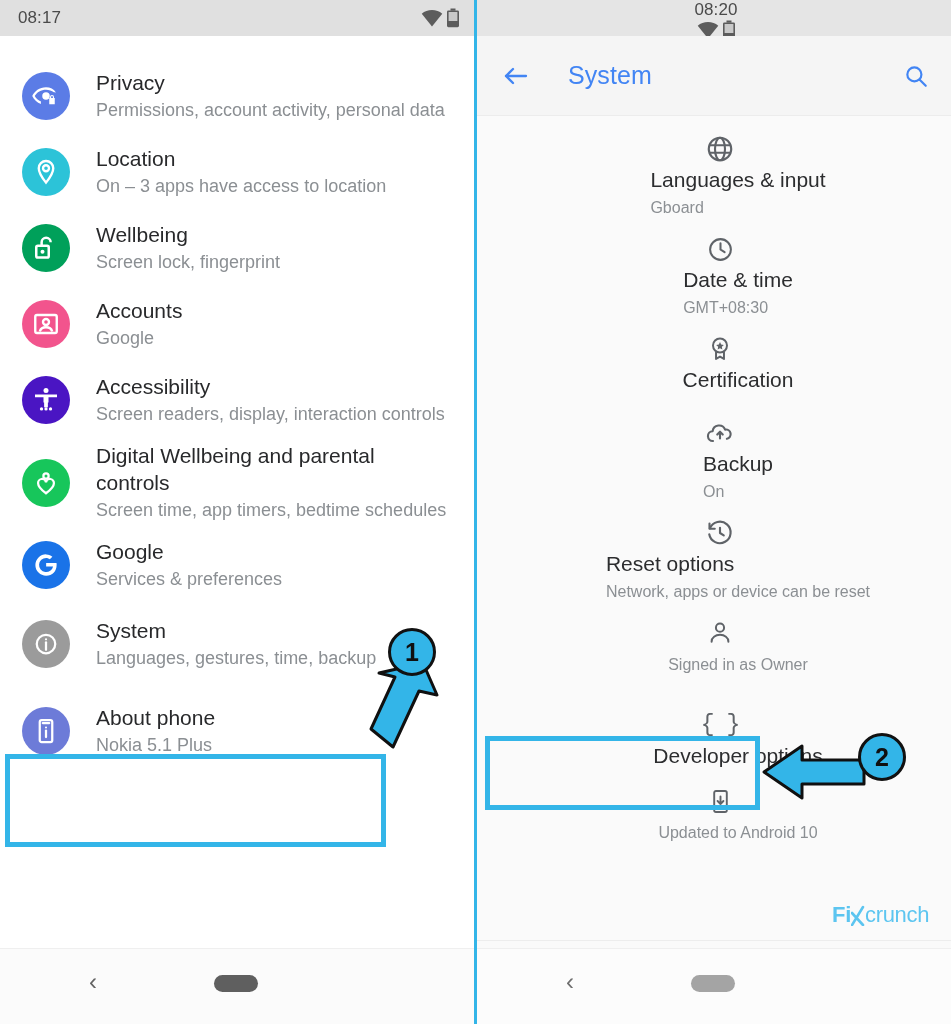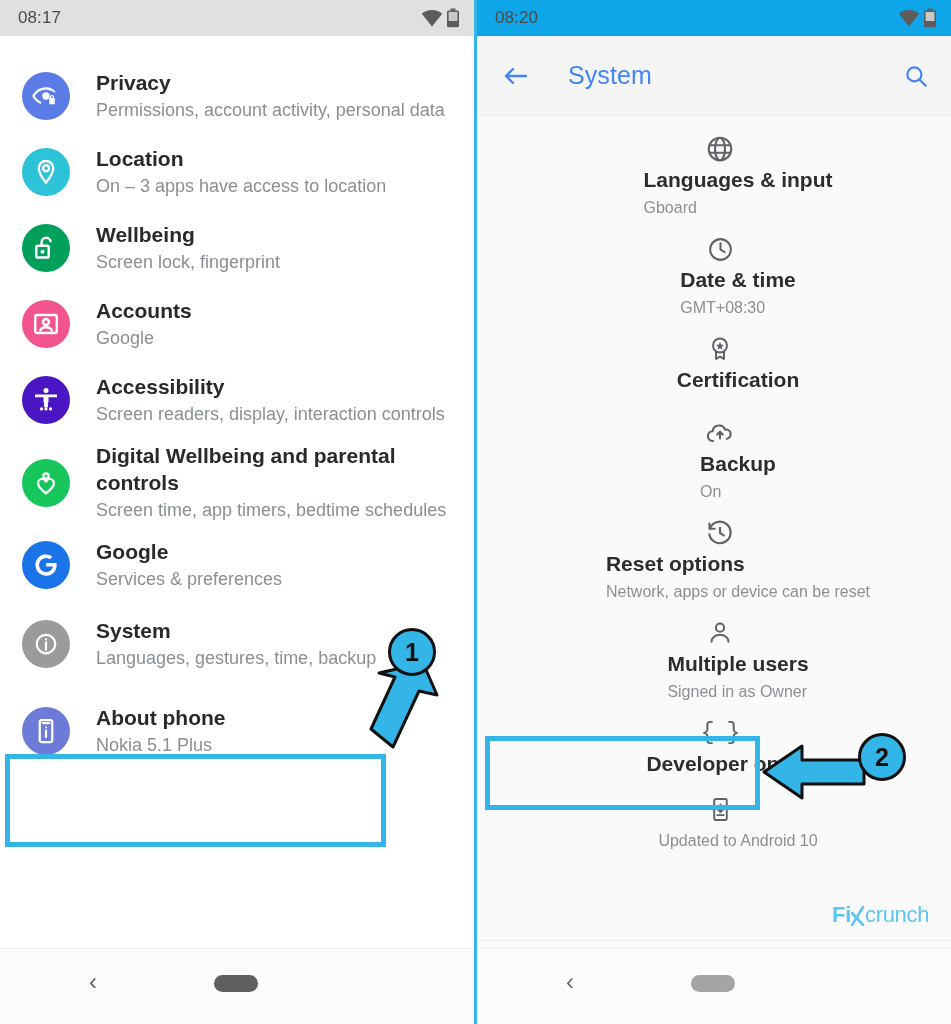--- a/index.html
+++ b/index.html
@@ -43,21 +43,21 @@
   .statusbar {
     position: relative;
     height: 36px;
     background: #e0e0e0;
     display: flex;
     align-items: center;
     justify-content: space-between;
     padding: 0 14px 0 18px;
     box-sizing: border-box;
   }
-  .statusbar.light { background: #0ea5e9; }
+  .statusbar.light { background: #e5e5e5; flex-direction: column; }
   .status-time {
     font-size: 17px;
     color: #4a4a4a;
     letter-spacing: .1px;
   }
   .status-icons {
     display: flex;
     align-items: center;
     gap: 3px;
   }
@@ -124,21 +124,20 @@
   .row-left .circle svg { display: block; }
   .row-left .texts {
     margin-left: 26px;
     min-width: 0;
   }
   .row-title {
     font-size: 21px;
     color: #28292b;
     line-height: 27px;
     white-space: nowrap;
-    font-weight: bold;
   }
   .row-title.wrap { white-space: normal; max-width: 300px; }
   .row-sub {
     font-size: 18px;
     color: #8b8f93;
     line-height: 25px;
     margin-top: 2px;
     white-space: nowrap;
   }
 
@@ -543,21 +542,20 @@
       </div>
 
       <div class="row-right" style="min-height:92px;">
         <div class="gicon">
           <svg width="28" height="28" viewBox="0 0 24 24" fill="none" stroke="#5f6368" stroke-width="1.7" stroke-linecap="round">
             <circle cx="12" cy="7.4" r="3.5"></circle>
             <path d="M4.8 19.4c0-3.6 3.2-5.8 7.2-5.8s7.2 2.2 7.2 5.8"></path>
           </svg>
         </div>
         <div class="texts">
-          <div class="row-title">Multiple users</div>
           <div class="row-sub">Signed in as Owner</div>
         </div>
       </div>
 
       <div class="row-right" style="min-height:76px;">
         <div class="gicon braces">{&nbsp;}</div>
         <div class="texts">
           <div class="row-title">Developer options</div>
         </div>
       </div>

